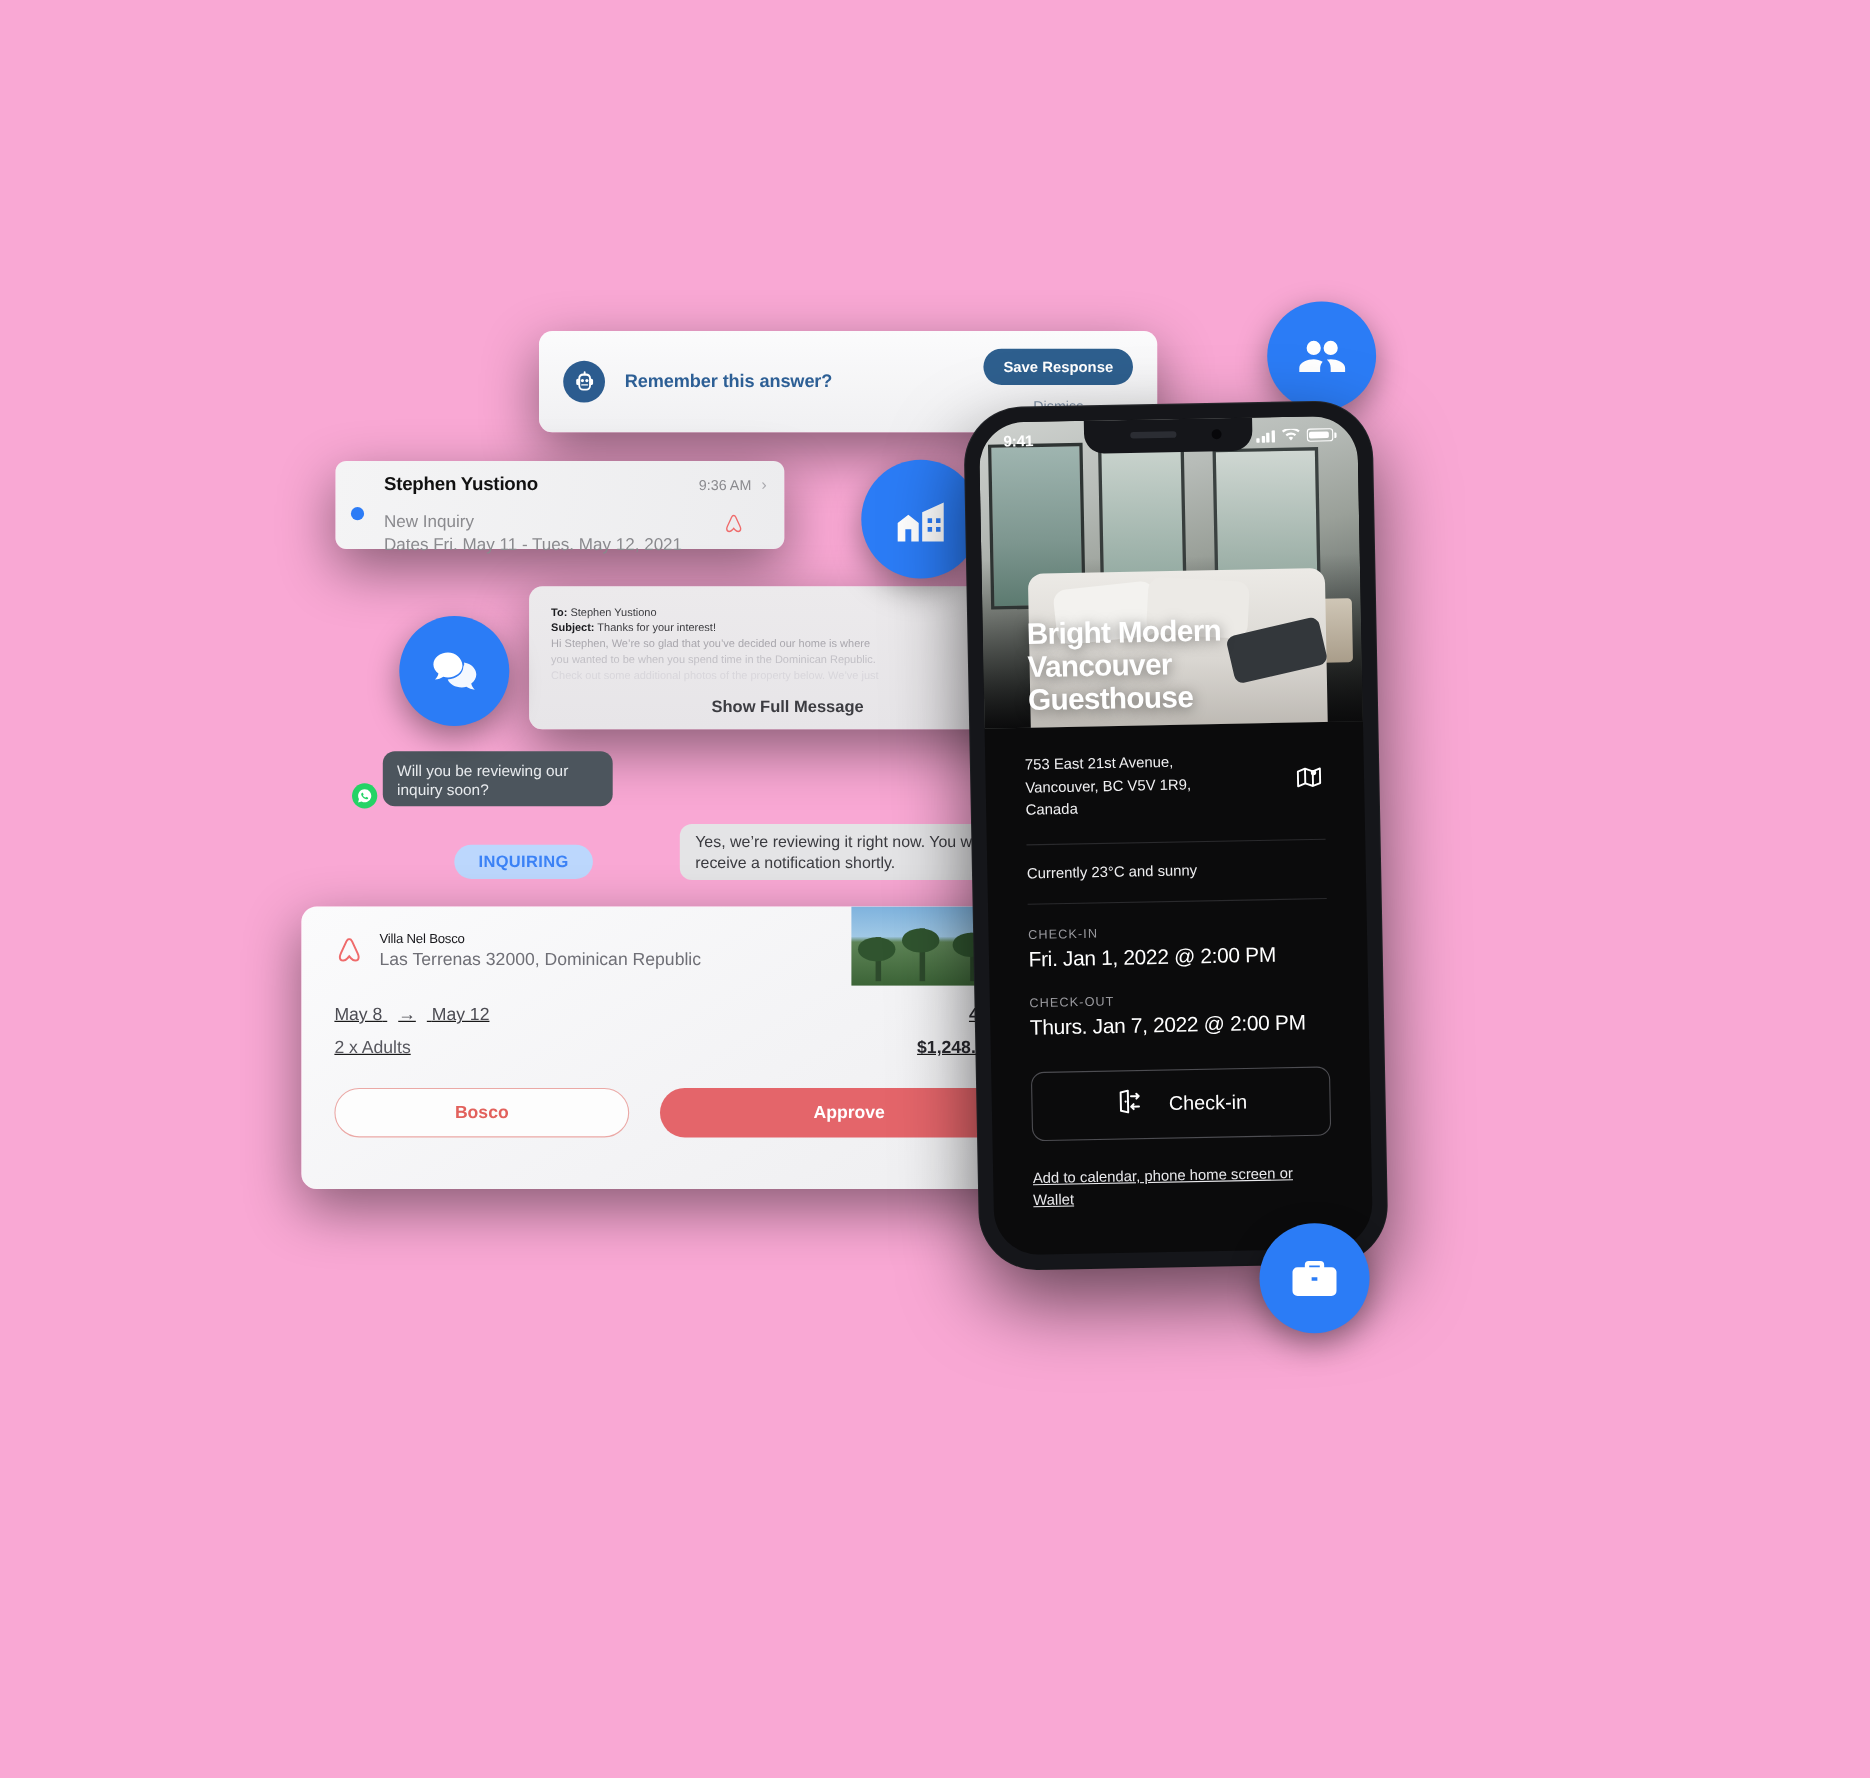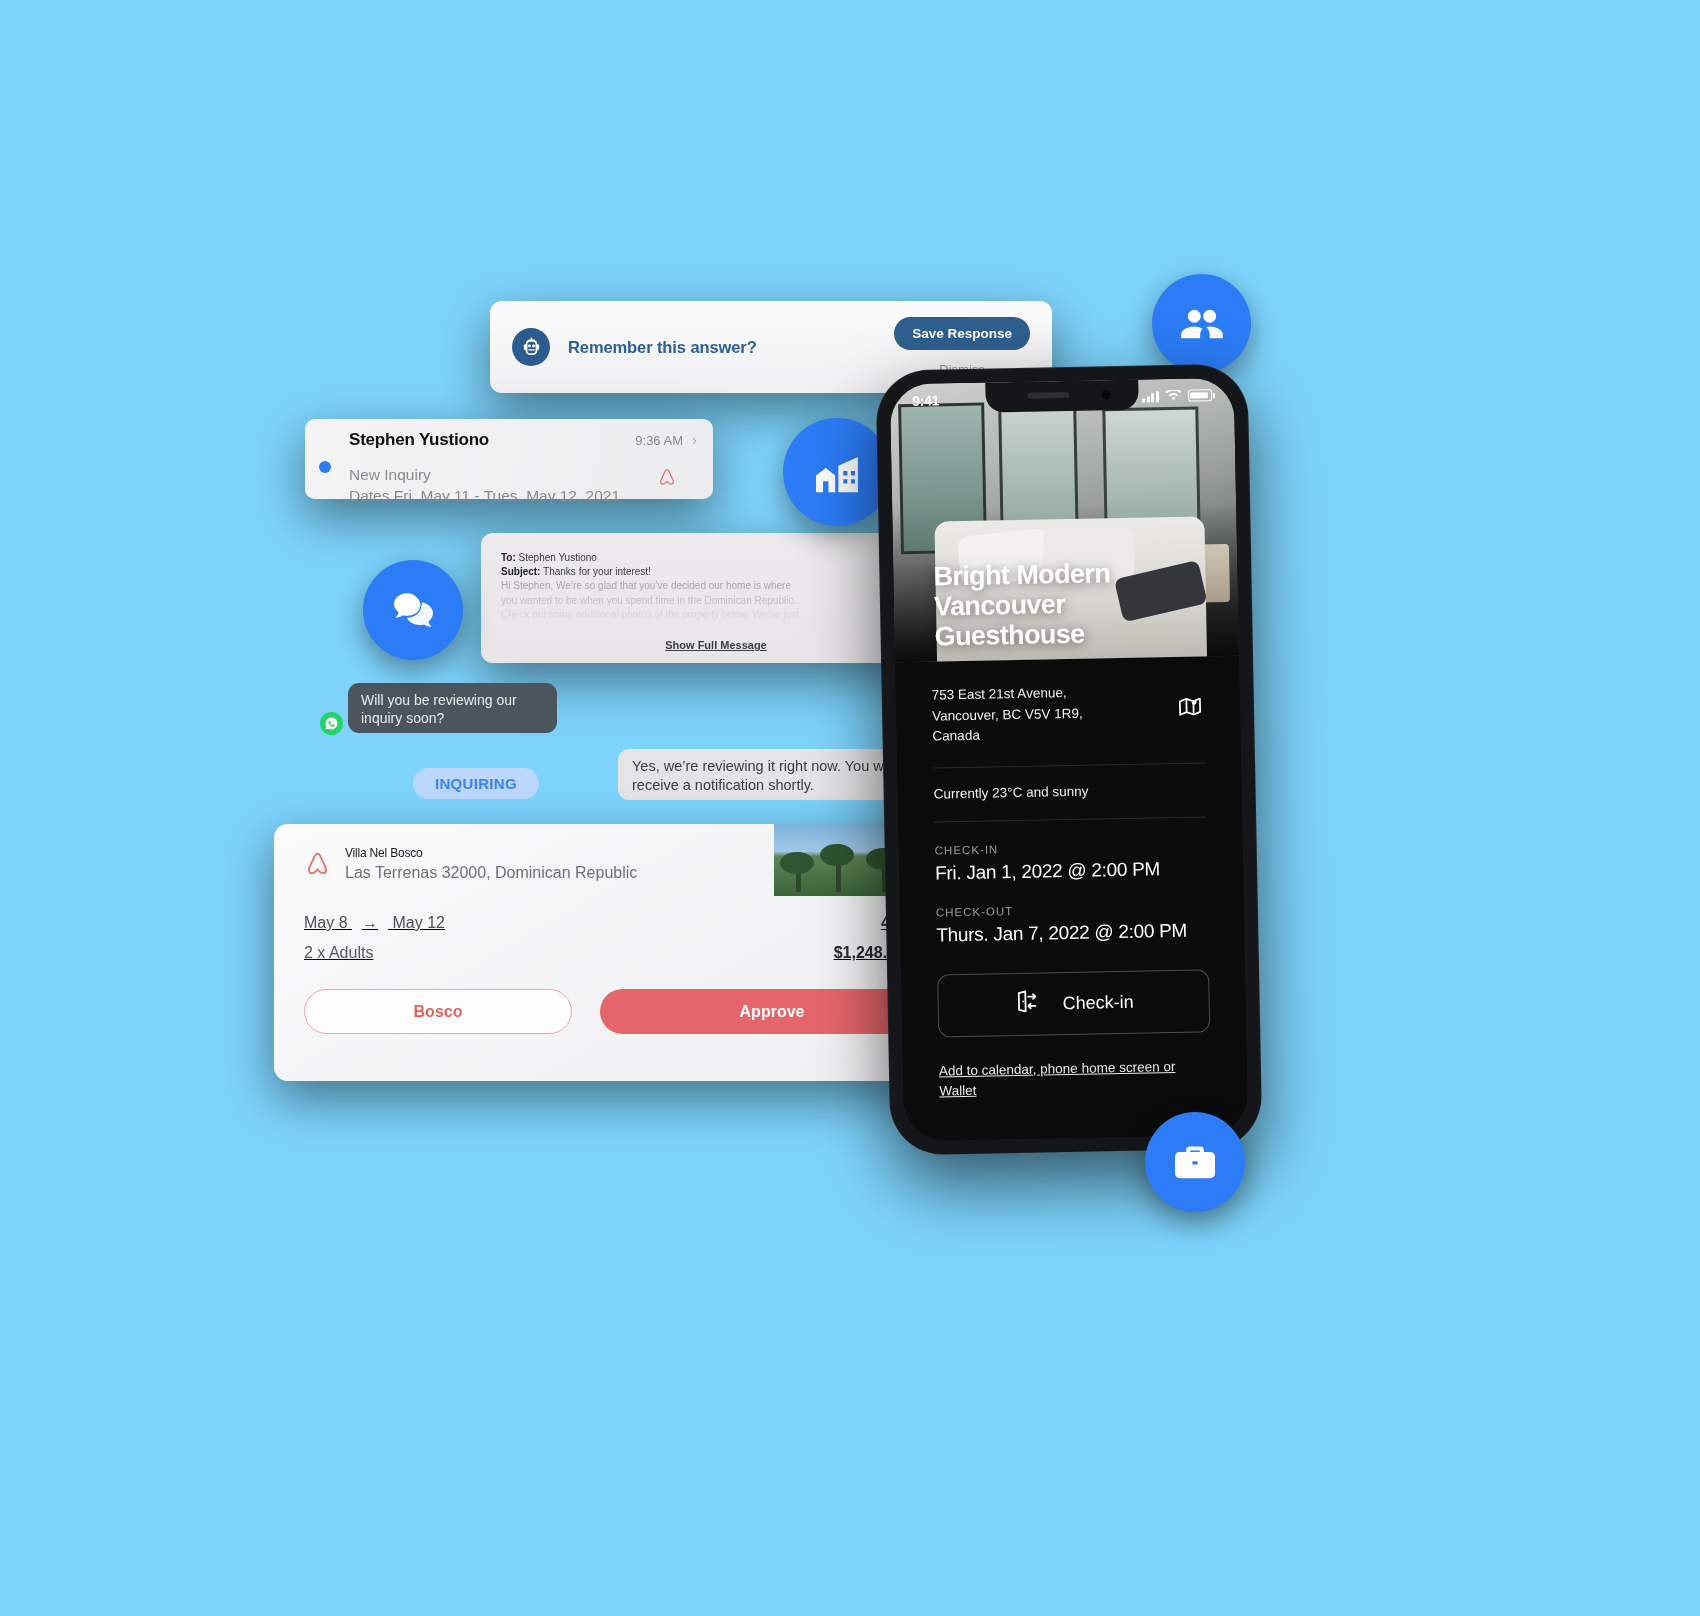--- a/index.html
+++ b/index.html
@@ -2,21 +2,21 @@
 <html><head>
 <meta charset="utf-8">
 <style>
   * { box-sizing: border-box; margin: 0; padding: 0; }
   html, body {
     width: 1700px; height: 1616px;
     background: #000;
     font-family: "Liberation Sans", sans-serif;
     overflow: hidden;
   }
-  #stage { position: relative; width: 1700px; height: 1616px; background: #7dd3fc; }
+  #stage { position: relative; width: 1700px; height: 1616px; background: #f9a8d4; }
 
   
   .card {
     position: absolute;
     background: #f2f2f3;
     border-radius: 14px;
     box-shadow: 0 18px 50px rgba(0,0,0,0.45);
   }
 
   
@@ -76,23 +76,22 @@
     background: linear-gradient(180deg,#eceaec 0%, #e7e5e8 100%);
     padding: 18px 20px 0 20px; overflow: hidden;
   }
   .em-line { font-size: 10px; color: #3b3b3f; line-height: 1.42; white-space: nowrap; }
   .em-line b { color: #1c1c20; }
   .em-body1 { color: #a9a7ad; }
   .em-body2 { color: #c2c0c6; }
   .em-body3 { color: #d8d6db; }
   #show-full-message {
     position: absolute; left: 0; right: 0; bottom: 12px;
-    text-align: center; font-size: 11px; font-weight: bold; color: #3c3c41;
+    text-align: center; font-size: 15px; font-weight: bold; color: #3c3c41;
     cursor: pointer;
-    text-decoration: underline;
   }
 
   
   #bubble-in {
     position: absolute; left: 348px; top: 683px; width: 209px; height: 50px;
     background: #4c555d; border-radius: 11px;
     padding: 8px 13px; color: #e8ebee; font-size: 14px; line-height: 1.32;
   }
   #whatsapp-badge {
     position: absolute; left: 320px; top: 712px;

